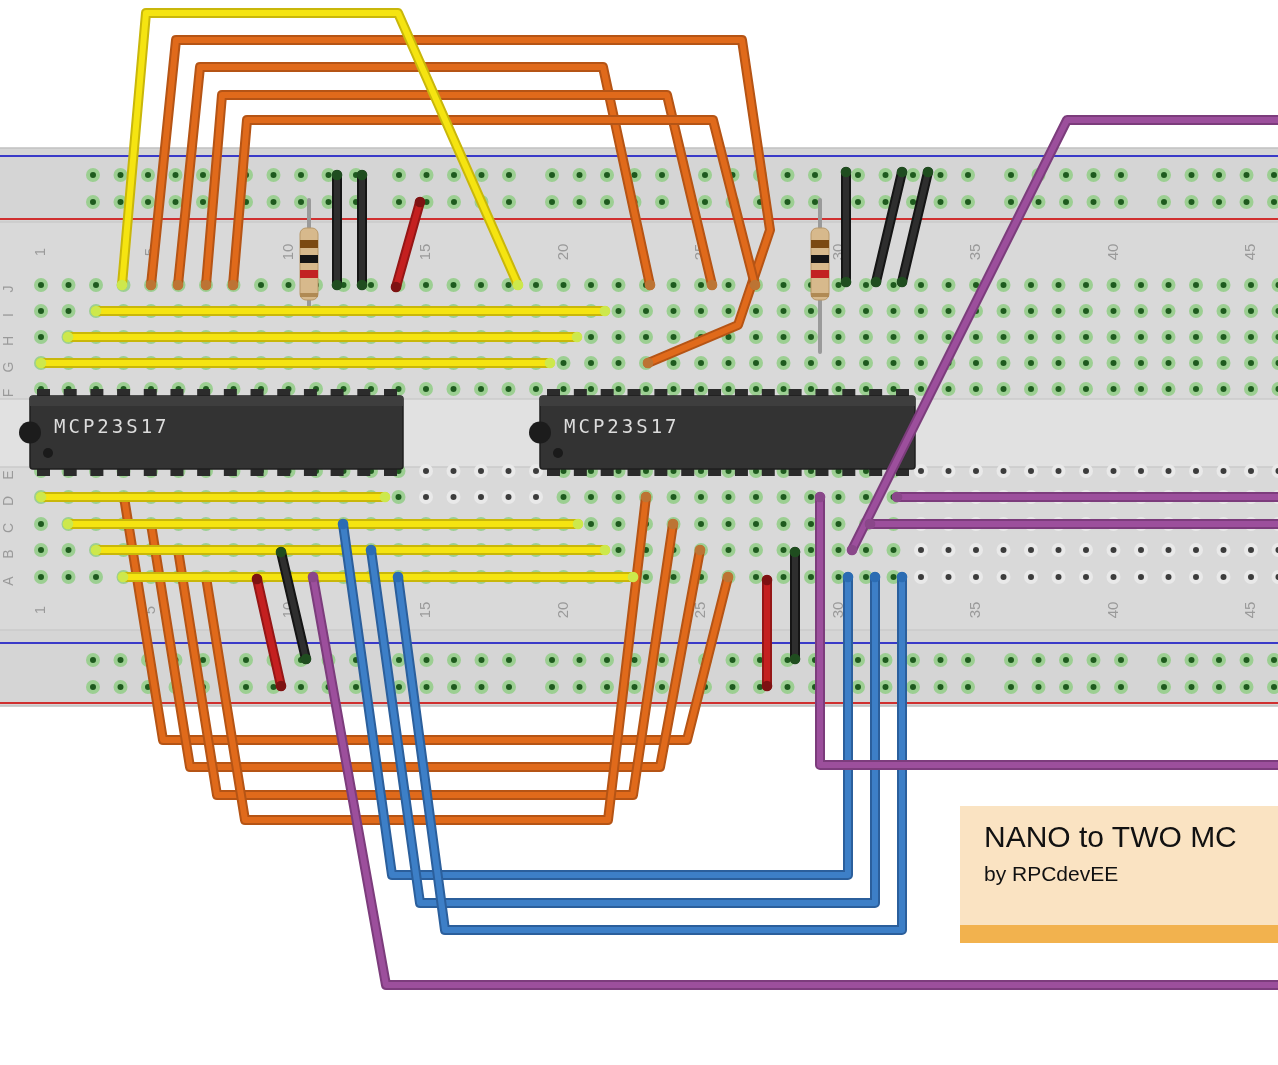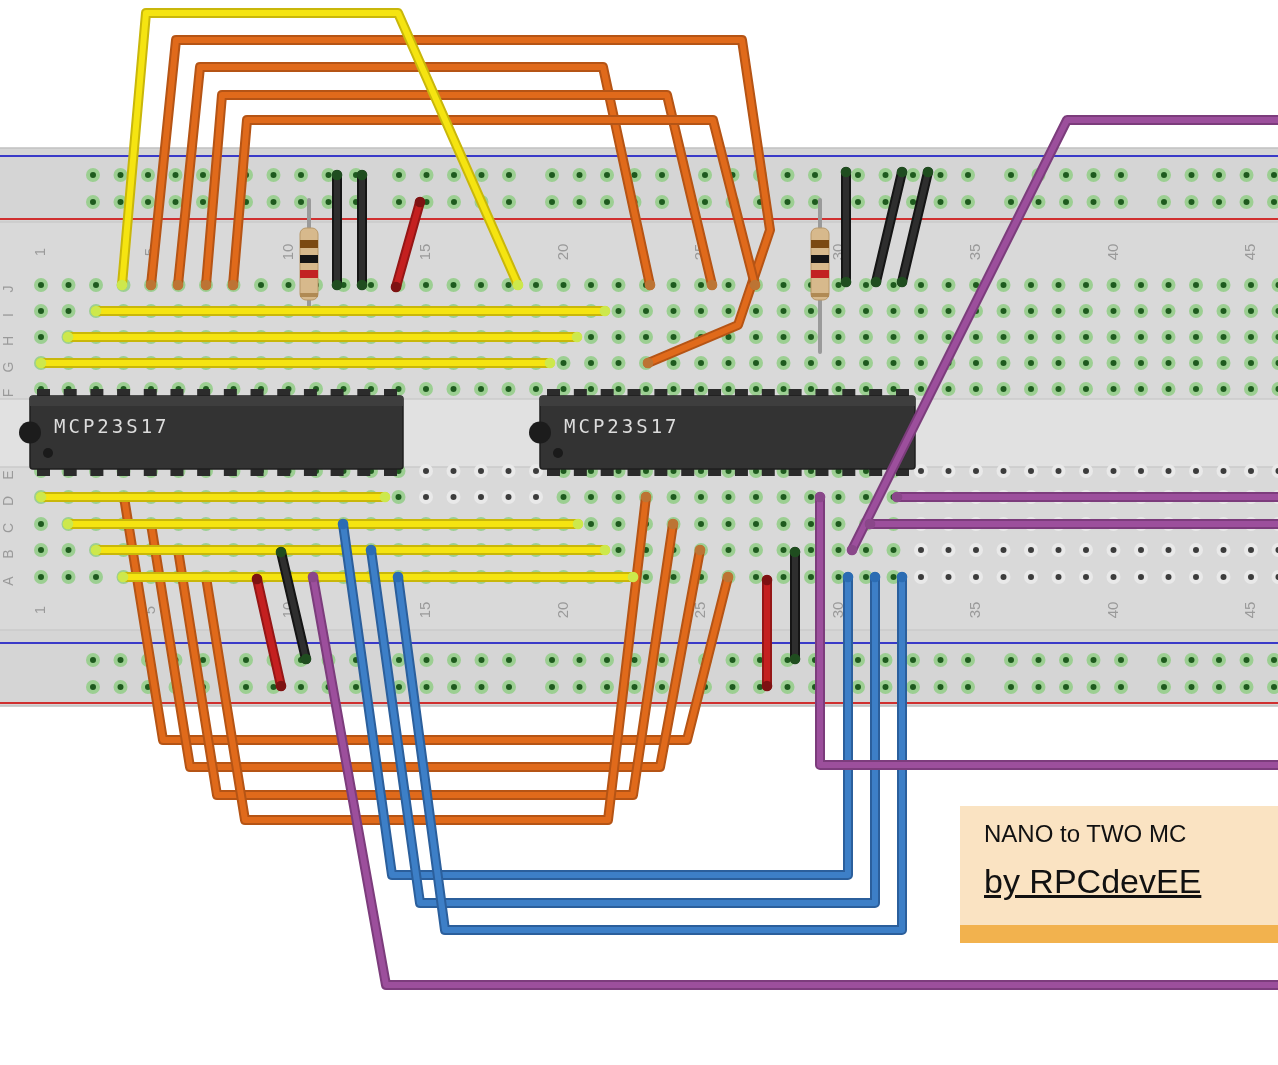--- a/index.html
+++ b/index.html
@@ -2,22 +2,22 @@
 <html><head>
 <meta charset="utf-8">
 <style>
   html,body{margin:0;padding:0;background:#ffffff;}
   #app{position:relative;width:1278px;height:1065px;overflow:hidden;background:#ffffff;
        font-family:"Liberation Sans",sans-serif;}
   #board-svg{position:absolute;left:0;top:0;}
   .note-box{position:absolute;left:960px;top:806px;width:318px;height:137px;}
   .note-body{position:absolute;left:0;top:0;right:0;height:119px;background:#FAE3C2;
              color:#111;overflow:hidden;}
-  .note-line1{position:absolute;left:24px;top:14px;font-size:24px;white-space:nowrap;}
-  .note-line2{position:absolute;left:24px;top:56px;font-size:34px;white-space:nowrap;text-decoration:underline;}
+  .note-line1{position:absolute;left:24px;top:14px;font-size:30px;white-space:nowrap;}
+  .note-line2{position:absolute;left:24px;top:56px;font-size:21px;white-space:nowrap;}
   .note-bar{position:absolute;left:0;top:119px;right:0;height:18px;background:#F2B24E;}
 </style>
 </head>
 <body>
 
 <div id="app">
   <svg id="board-svg" width="1278" height="1065">
       <rect x="0" y="148" width="1278" height="74" fill="#D5D5D5"></rect>
       <rect x="0" y="222" width="1278" height="408" fill="#D9D9D9"></rect>
       <rect x="0" y="630" width="1278" height="76" fill="#D5D5D5"></rect>

